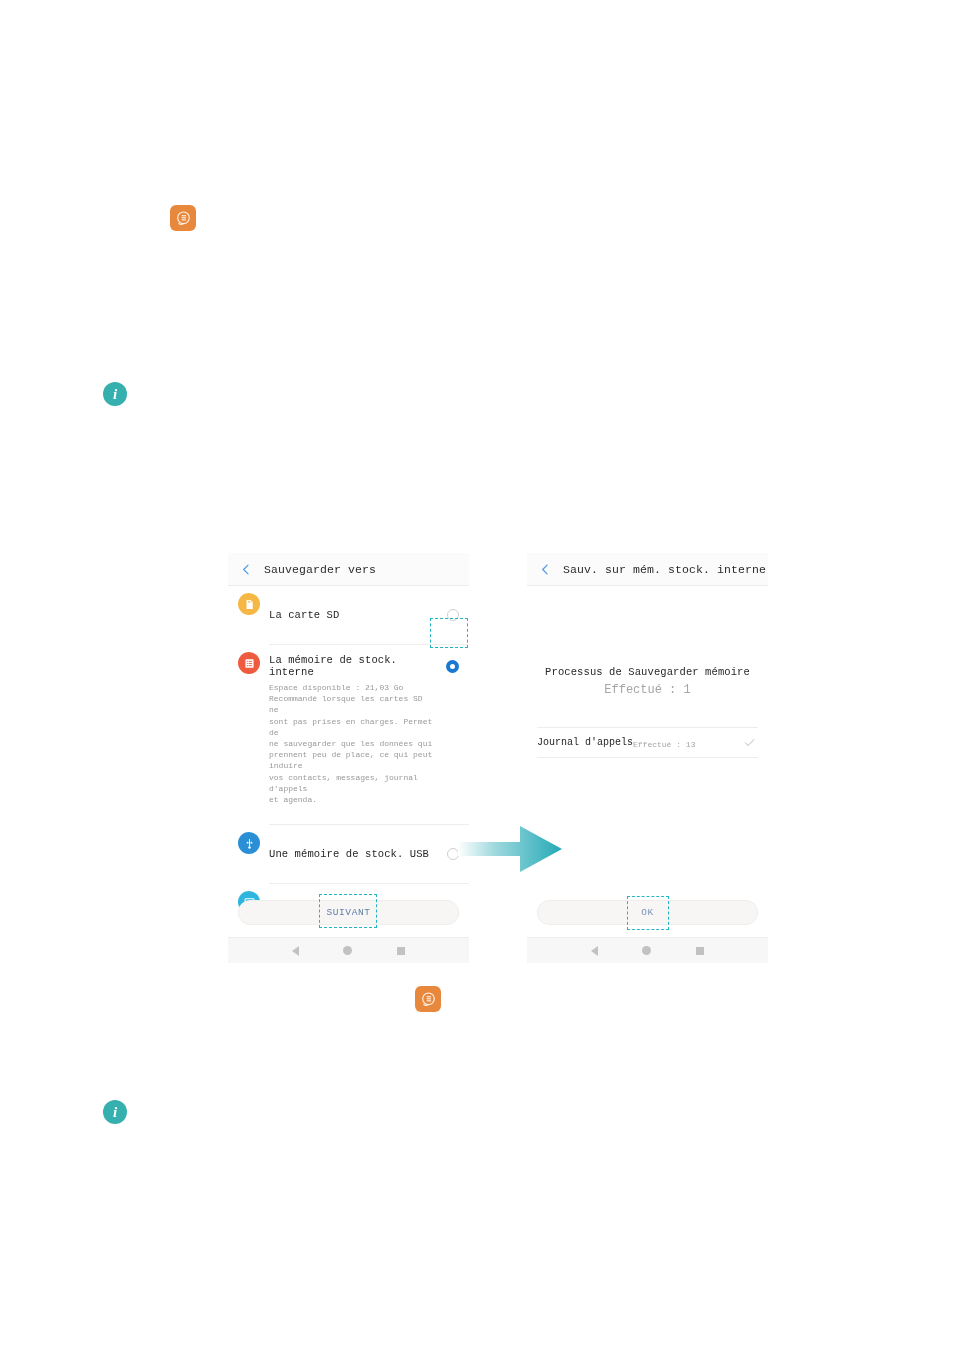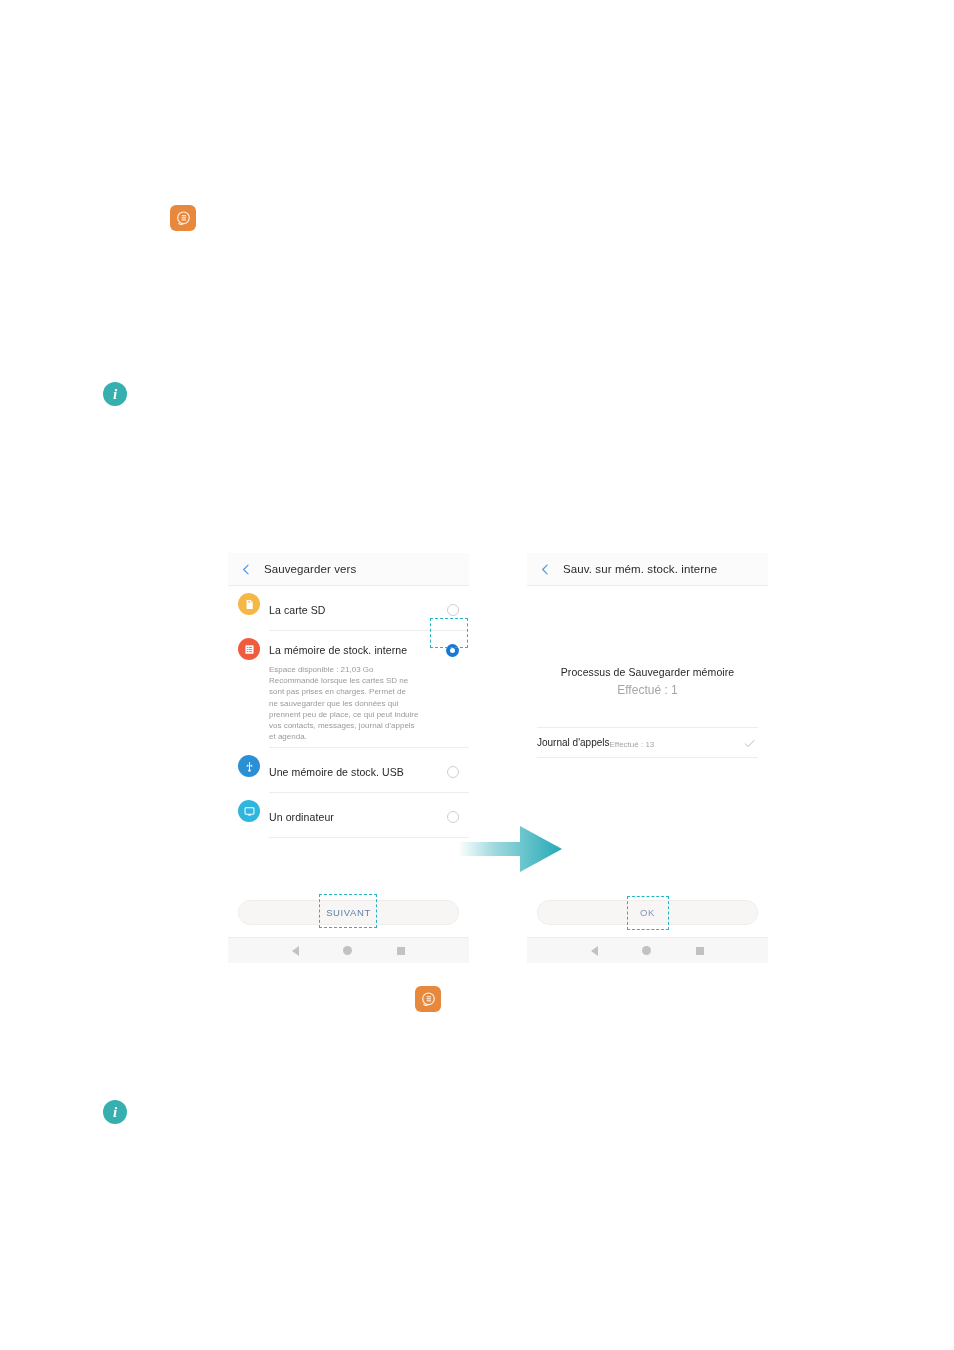--- a/index.html
+++ b/index.html
@@ -53,20 +53,21 @@
   
   .phone {
     position: absolute;
     top: 553px;
     width: 241px;
     height: 410px;
     background: #ffffff;
     display: flex;
     flex-direction: column;
     overflow: hidden;
+    font-family: Liberation Mono, monospace;
   }
   .phone-left  { left: 228px; }
   .phone-right { left: 527px; gap: 32px; }
 
   .phone-titlebar {
     height: 32px;
     flex: 0 0 32px;
     display: flex;
     align-items: center;
     padding-left: 11px;
@@ -117,23 +118,23 @@
   .ic-pc   { background: #2fb6de; }
 
   .opt-main {
     flex: 1 1 auto;
     margin-left: 9px;
     padding-right: 8px;
     border-bottom: 1px solid #ededed;
     min-height: 30px;
     display: flex;
     flex-direction: column;
-    justify-content: center;
+    justify-content: flex-end;
     padding-top: 9px;
-    padding-bottom: 5px;
+    padding-bottom: 19px;
   }
   .opt-row-last .opt-main { border-bottom: 1px solid #ededed; }
 
   .opt-toprow {
     display: flex;
     align-items: center;
     justify-content: space-between;
     min-height: 20px;
   }
   .opt-label {

